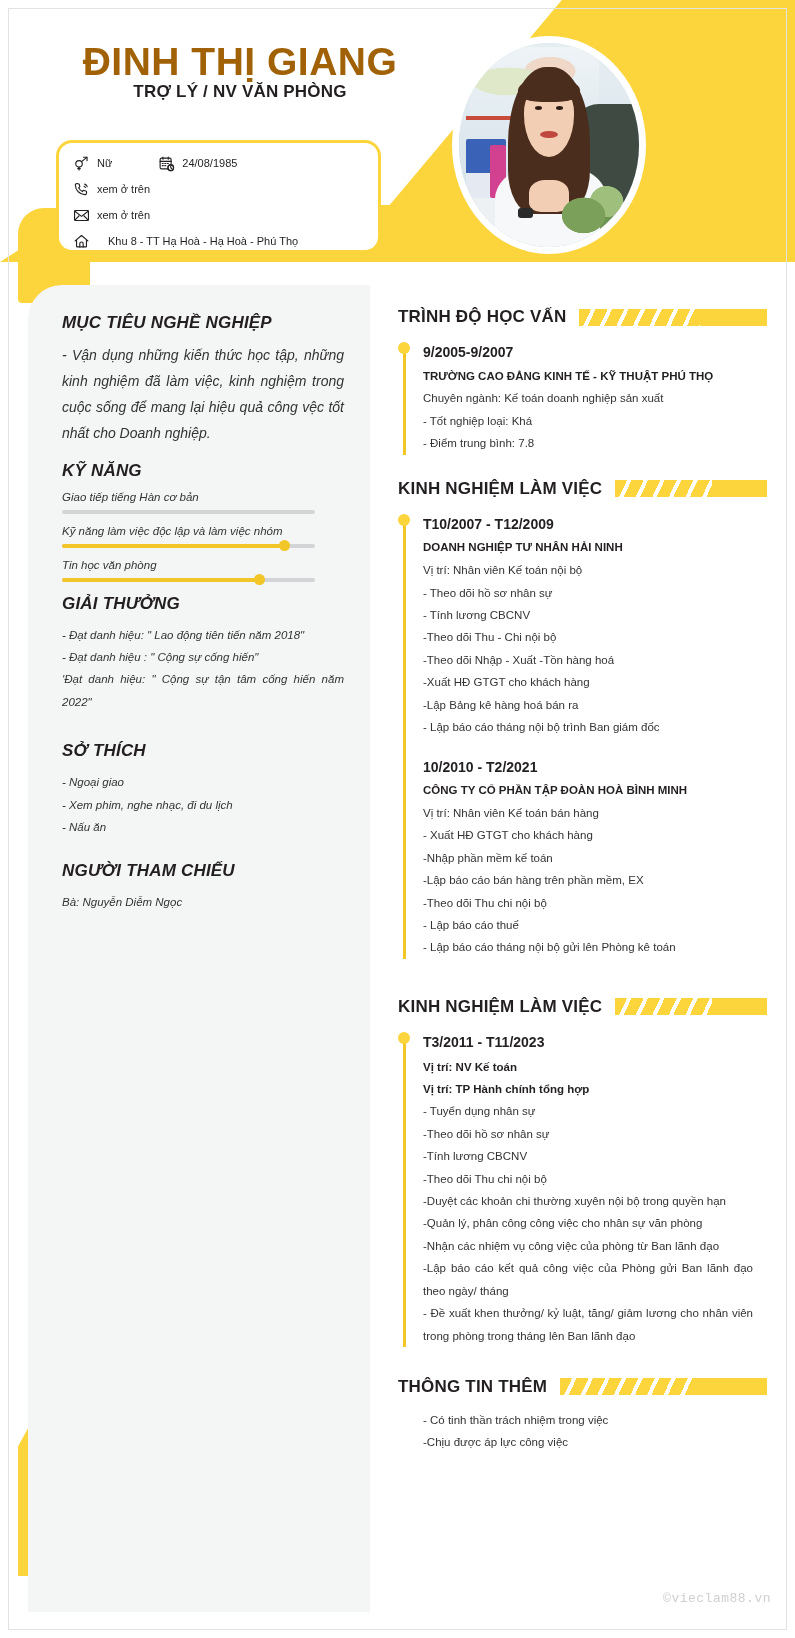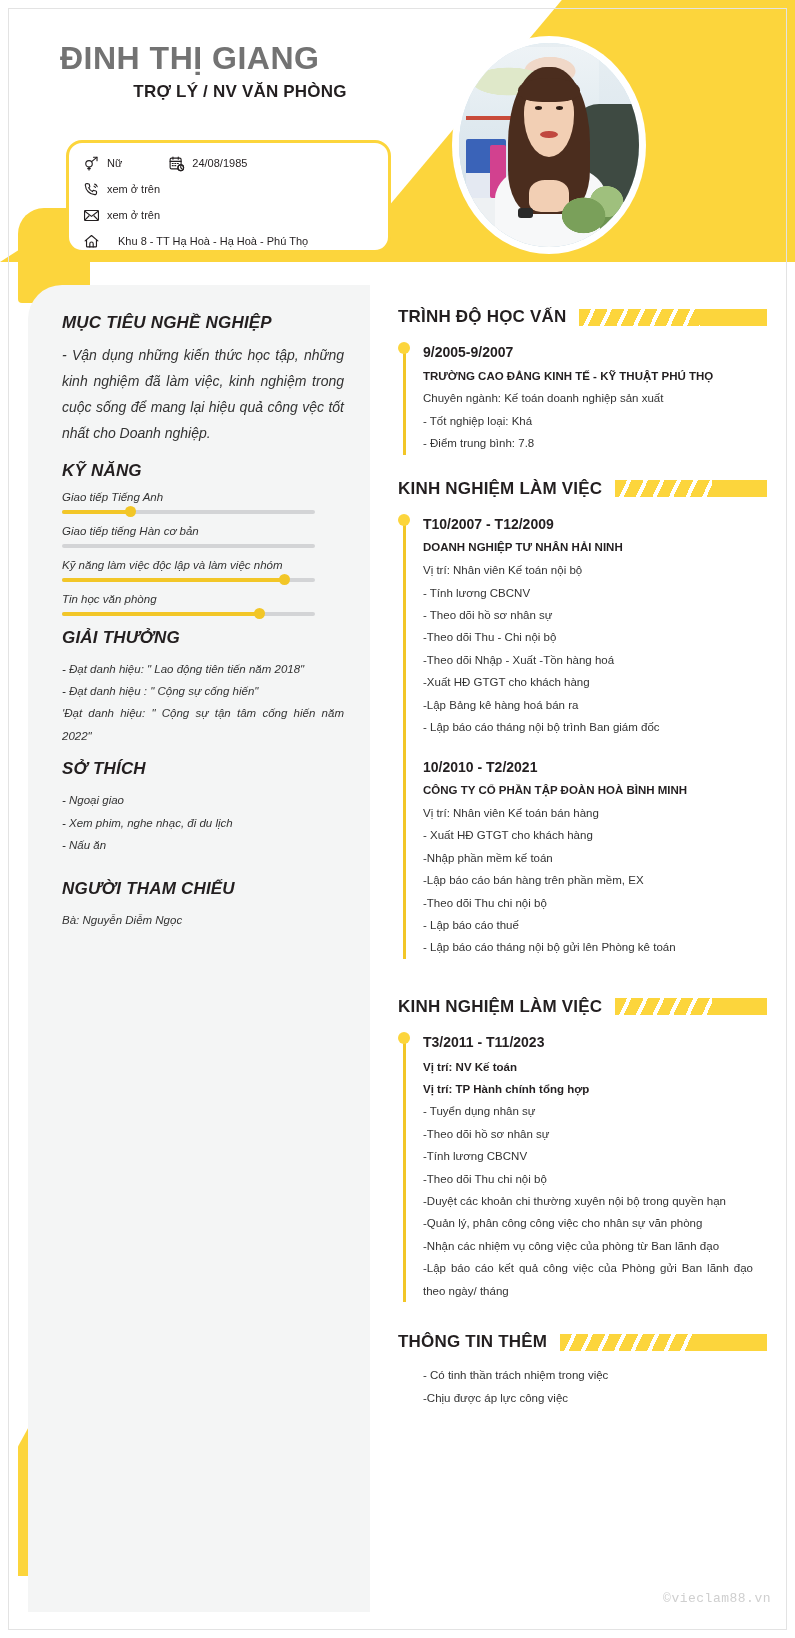--- a/index.html
+++ b/index.html
@@ -49,21 +49,22 @@
   
   .page-border{
     position:absolute; top:8px; left:8px; right:8px; bottom:8px;
     border:1px solid #e3e3e3; pointer-events:none;
   }
 
   
   .header{ position:absolute; top:0; left:0; width:795px; height:300px; }
   .name{
     position:absolute; top:40px; left:60px; width:360px;
-    font-size:32px; font-weight:bold; letter-spacing:0.5px; color:#737373;
+    text-align:center;
+    font-size:39px; font-weight:bold; letter-spacing:0.5px; color:#a16207;
   }
   .role{
     position:absolute; top:82px; left:60px; width:360px;
     text-align:center;
     font-size:17px; font-weight:bold; letter-spacing:0.2px; color:#231f20;
   }
 
   .photo-ring{
     position:absolute; top:36px; left:452px; width:194px; height:218px;
     border-radius:50%; background:#ffffff; padding:7px;
@@ -101,21 +102,21 @@
     background:#f2cfb4; border-radius:40% 40% 30% 30%; }
   .ph-watch{ position:absolute; bottom:14%; left:33%; width:8%; height:5%; background:#2a2a2a; border-radius:3px; }
   .ph-plant{ position:absolute; bottom:2%; right:3%; width:40%; height:34%;
     background:radial-gradient(ellipse at 30% 60%, #7aa05a 0 30%, transparent 31%),
                radial-gradient(ellipse at 62% 40%, #9fc07d 0 26%, transparent 27%),
                radial-gradient(ellipse at 78% 70%, #6d9350 0 24%, transparent 25%);
     }
 
   
   .contact-card{
-    position:absolute; top:140px; left:66px; width:325px; height:113px;
+    position:absolute; top:140px; left:56px; width:325px; height:113px;
     background:#ffffff; border:3px solid #FCD53C; border-radius:16px;
     padding:11px 14px;
   }
   .c-row{ display:flex; align-items:center; margin-bottom:8px; }
   .c-row:last-child{ margin-bottom:0;gap:11px; }
   .c-ico{ width:24px; height:18px; display:flex; align-items:center; justify-content:flex-start; flex:0 0 24px; }
   .c-ico svg{ display:block; }
   .c-txt{ font-size:11px; color:#231f20; line-height:1.1; }
   .c-spacer{ width:46px; }
 
@@ -300,27 +301,20 @@
 
       <div>
         <div class="l-head">MỤC TIÊU NGHỀ NGHIỆP</div>
         <div class="l-para">- Vận dụng những kiến thức học tập, những kinh nghiệm đã làm việc, kinh nghiệm trong cuộc sống để mang lại hiệu quả công vệc tốt nhất cho Doanh nghiệp.</div>
       </div>
 
       <div style="margin-top:14px;">
         <div class="l-head">KỸ NĂNG</div>
         <div id="skills-list">
             <div class="skill">
-              <div class="skill-label">Giao tiếp Tiếng Anh</div>
-              <div class="skill-track">
-                <div class="skill-fill" style="width: 27%;"></div>
-                <div class="skill-knob" style="left: 27%;"></div>
-              </div>
-            </div>
-            <div class="skill">
               <div class="skill-label">Giao tiếp tiếng Hàn cơ bản</div>
               <div class="skill-track"></div>
             </div>
             <div class="skill">
               <div class="skill-label">Kỹ năng làm việc độc lập và làm việc nhóm</div>
               <div class="skill-track">
                 <div class="skill-fill" style="width: 88%;"></div>
                 <div class="skill-knob" style="left: 88%;"></div>
               </div>
             </div>
@@ -336,21 +330,21 @@
 
       <div style="margin-top:12px;">
         <div class="l-head">GIẢI THƯỞNG</div>
         <div id="awards-list">
             <div class="l-item just">- Đạt danh hiệu: " Lao động tiên tiến năm 2018"</div>
             <div class="l-item just">- Đạt danh hiệu : " Cộng sự cống hiến"</div>
             <div class="l-item just">'Đạt danh hiệu: " Cộng sự tận tâm cống hiến năm 2022"</div>
           </div>
       </div>
 
-      <div style="margin-top:12px;">
+      <div style="margin-top:28px;">
         <div class="l-head">SỞ THÍCH</div>
         <div id="hobbies-list">
             <div class="l-item">- Ngoại giao</div>
             <div class="l-item">- Xem phim, nghe nhạc, đi du lịch</div>
             <div class="l-item">- Nấu ăn</div>
           </div>
       </div>
 
       <div style="margin-top:22px;">
         <div class="l-head">NGƯỜI THAM CHIẾU</div>
@@ -390,22 +384,22 @@
           <div class="r-head">KINH NGHIỆM LÀM VIỆC</div>
           <div class="r-stripe r-stripe-solid"></div>
         </div>
         <div class="tl" id="exp1-tl">
             <div class="tl-line"></div>
             <div class="tl-dot"></div>
             <div class="tl-block">
               <div class="tl-date">T10/2007 - T12/2009</div>
               <div class="tl-org">DOANH NGHIỆP TƯ NHÂN HẢI NINH</div>
               <div class="tl-line-txt">Vị trí: Nhân viên Kế toán nội bộ</div>
+              <div class="tl-line-txt">- Theo dõi hồ sơ nhân sự</div>
               <div class="tl-line-txt">- Tính lương CBCNV</div>
-              <div class="tl-line-txt">- Theo dõi hồ sơ nhân sự</div>
               <div class="tl-line-txt">-Theo dõi Thu - Chi nội bộ</div>
               <div class="tl-line-txt">-Theo dõi Nhập - Xuất -Tồn hàng hoá</div>
               <div class="tl-line-txt">-Xuất HĐ GTGT cho khách hàng</div>
               <div class="tl-line-txt">-Lập Bảng kê hàng hoá bán ra</div>
               <div class="tl-line-txt">- Lập báo cáo tháng nội bộ trình Ban giám đốc</div>
             </div>
             <div class="tl-block">
               <div class="tl-date">10/2010 - T2/2021</div>
               <div class="tl-org">CÔNG TY CỔ PHẦN TẬP ĐOÀN HOÀ BÌNH MINH</div>
               <div class="tl-line-txt">Vị trí: Nhân viên Kế toán bán hàng</div>
@@ -432,20 +426,21 @@
               <div class="tl-line-txt bold">Vị trí: NV Kế toán</div>
               <div class="tl-line-txt bold">Vị trí: TP Hành chính tổng hợp</div>
               <div class="tl-line-txt">- Tuyển dụng nhân sự</div>
               <div class="tl-line-txt">-Theo dõi hồ sơ nhân sự</div>
               <div class="tl-line-txt">-Tính lương CBCNV</div>
               <div class="tl-line-txt">-Theo dõi Thu chi nội bộ</div>
               <div class="tl-line-txt just">-Duyệt các khoản chi thường xuyên nội bộ trong quyền hạn</div>
               <div class="tl-line-txt just">-Quản lý, phân công công việc cho nhân sự văn phòng</div>
               <div class="tl-line-txt just">-Nhận các nhiệm vụ công việc của phòng từ Ban lãnh đạo</div>
               <div class="tl-line-txt just">-Lập báo cáo kết quả công việc của Phòng gửi Ban lãnh đạo theo ngày/ tháng</div>
+              <div class="tl-line-txt just">- Đề xuất khen thưởng/ kỷ luật, tăng/ giảm lương cho nhân viên trong phòng trong tháng lên Ban lãnh đạo</div>
             </div>
           </div>
       </div>
 
       <div class="r-sec" style="margin-top:30px;">
         <div class="r-head-wrap">
           <div class="r-head">THÔNG TIN THÊM</div>
           <div class="r-stripe r-stripe-solid"></div>
         </div>
         <div class="r-plain" id="additional-list">

